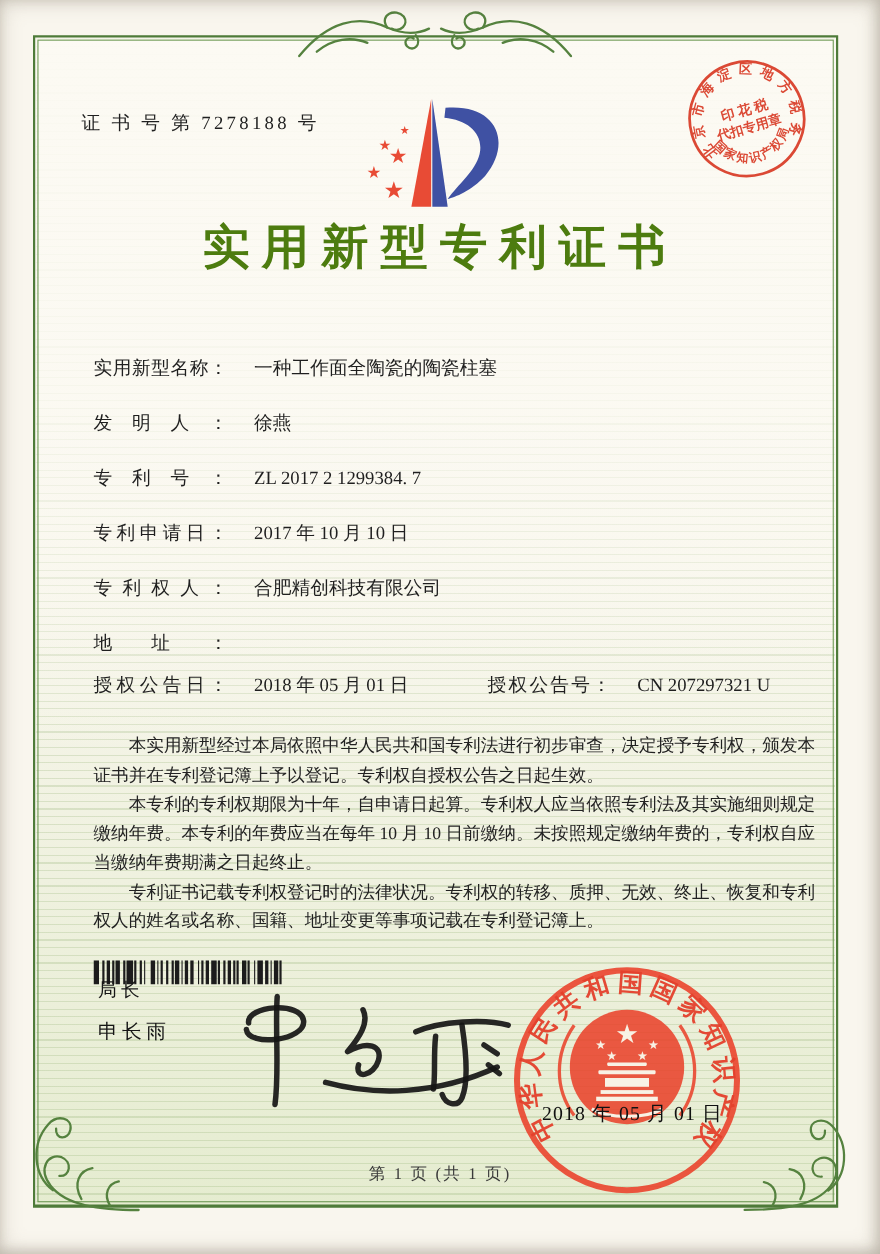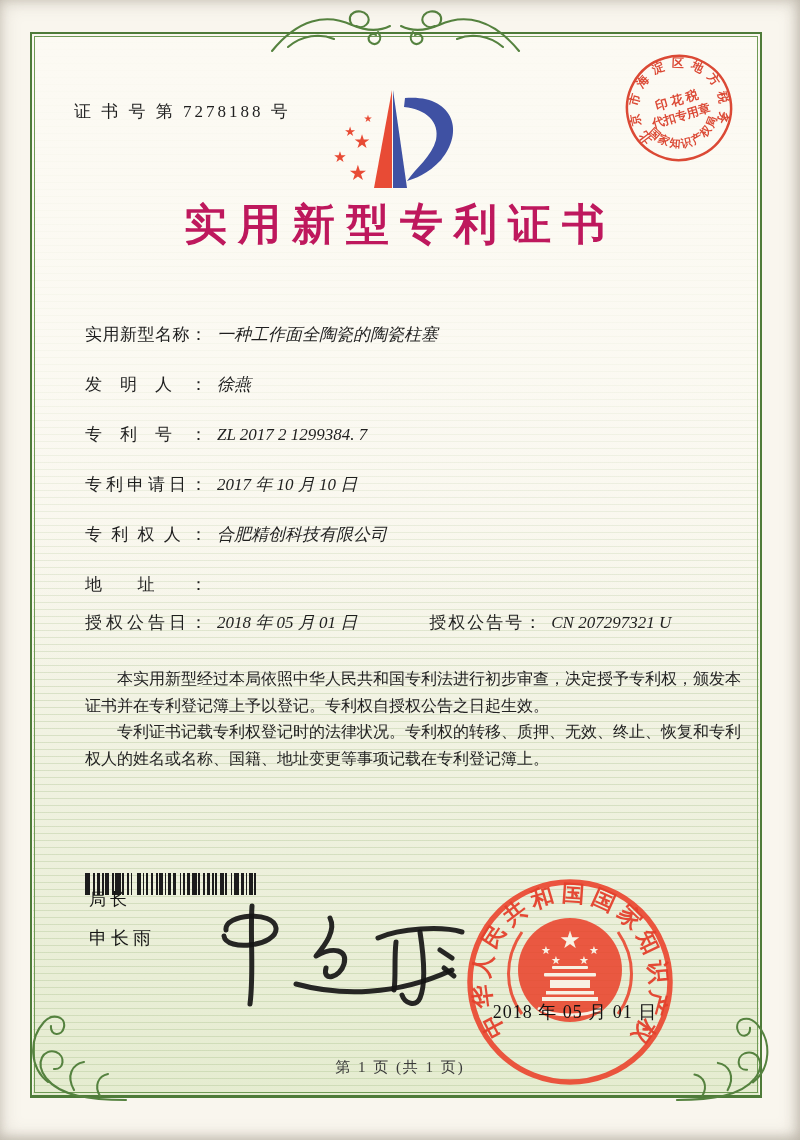--- a/index.html
+++ b/index.html
@@ -20,27 +20,27 @@
       linear-gradient(180deg,#fbf9f2 0%,#f8f6ec 45%,#eff1df 72%,#e5ecd0 100%);}
   .frame{position:absolute;left:30px;top:32px;width:732px;height:1066px;z-index:1;
     border:2px solid var(--green);border-bottom-width:3px;}
   .frame::after{content:"";position:absolute;inset:2px;border:1px solid var(--green2);}
   .flourish{position:absolute;z-index:2;}
   .flourish path{stroke:#55823f;fill:none;stroke-width:2.1px;stroke-linecap:round;}
   
   .cert-no{position:absolute;left:74px;top:100px;z-index:3;font-size:17px;letter-spacing:3px;color:var(--ink);}
   .logo{position:absolute;left:312px;top:84px;z-index:3;}
   .title{position:absolute;left:0;right:0;top:196px;z-index:3;text-align:center;
-    font-size:43px;font-weight:700;letter-spacing:11px;color:#be185d;}
+    font-size:43px;font-weight:700;letter-spacing:11px;color:#4d7c0f;}
   
   .fields{position:absolute;left:85px;top:322px;width:672px;z-index:3;font-size:17px;color:var(--ink);}
   .row{display:flex;align-items:flex-end;line-height:26px;margin-bottom:24px;}
   .row.address{margin-bottom:12px;}
   .lbl{display:inline-block;width:122px;flex:0 0 122px;text-align:justify;text-align-last:justify;}
-  .val{margin-left:10px;font-style:italic;}
+  .val{margin-left:24px;}
   .val.addr{display:inline-block;max-width:438px;line-height:27px;}
   .pair2{display:flex;margin-left:72px;}
   .pair2 .lbl{width:112px;flex:0 0 112px;}
   
   .paras{position:absolute;left:85px;top:666px;width:662px;z-index:3;font-size:16px;line-height:26.5px;color:#222;}
   .paras p{text-indent:2em;margin:0;}
   
   .barcode{position:absolute;left:85px;top:873px;width:207px;height:22px;z-index:3;
     display:flex;align-items:stretch;overflow:hidden;}
   .barcode i{display:block;height:100%;}
@@ -160,20 +160,21 @@
       <span class="val">2018 年 05 月 01 日</span>
       <span class="pair2">
         <span class="lbl">授权公告号：</span>
         <span class="val">CN 207297321 U</span>
       </span>
     </div>
   </div>
 
   <div class="paras">
     <p>本实用新型经过本局依照中华人民共和国专利法进行初步审查，决定授予专利权，颁发本证书并在专利登记簿上予以登记。专利权自授权公告之日起生效。</p>
+    <p>本专利的专利权期限为十年，自申请日起算。专利权人应当依照专利法及其实施细则规定缴纳年费。本专利的年费应当在每年 10 月 10 日前缴纳。未按照规定缴纳年费的，专利权自应当缴纳年费期满之日起终止。</p>
     <p>专利证书记载专利权登记时的法律状况。专利权的转移、质押、无效、终止、恢复和专利权人的姓名或名称、国籍、地址变更等事项记载在专利登记簿上。</p>
   </div>
 
   <div class="barcode" id="barcode">
       <i class="b" style="width: 5.1px; flex: 0 0 auto;"></i>
       <i style="width: 3.4px; flex: 0 0 auto;"></i>
       <i class="b" style="width: 1.7px; flex: 0 0 auto;"></i>
       <i style="width: 1.7px; flex: 0 0 auto;"></i>
       <i class="b" style="width: 3.4px; flex: 0 0 auto;"></i>
       <i style="width: 1.7px; flex: 0 0 auto;"></i>

